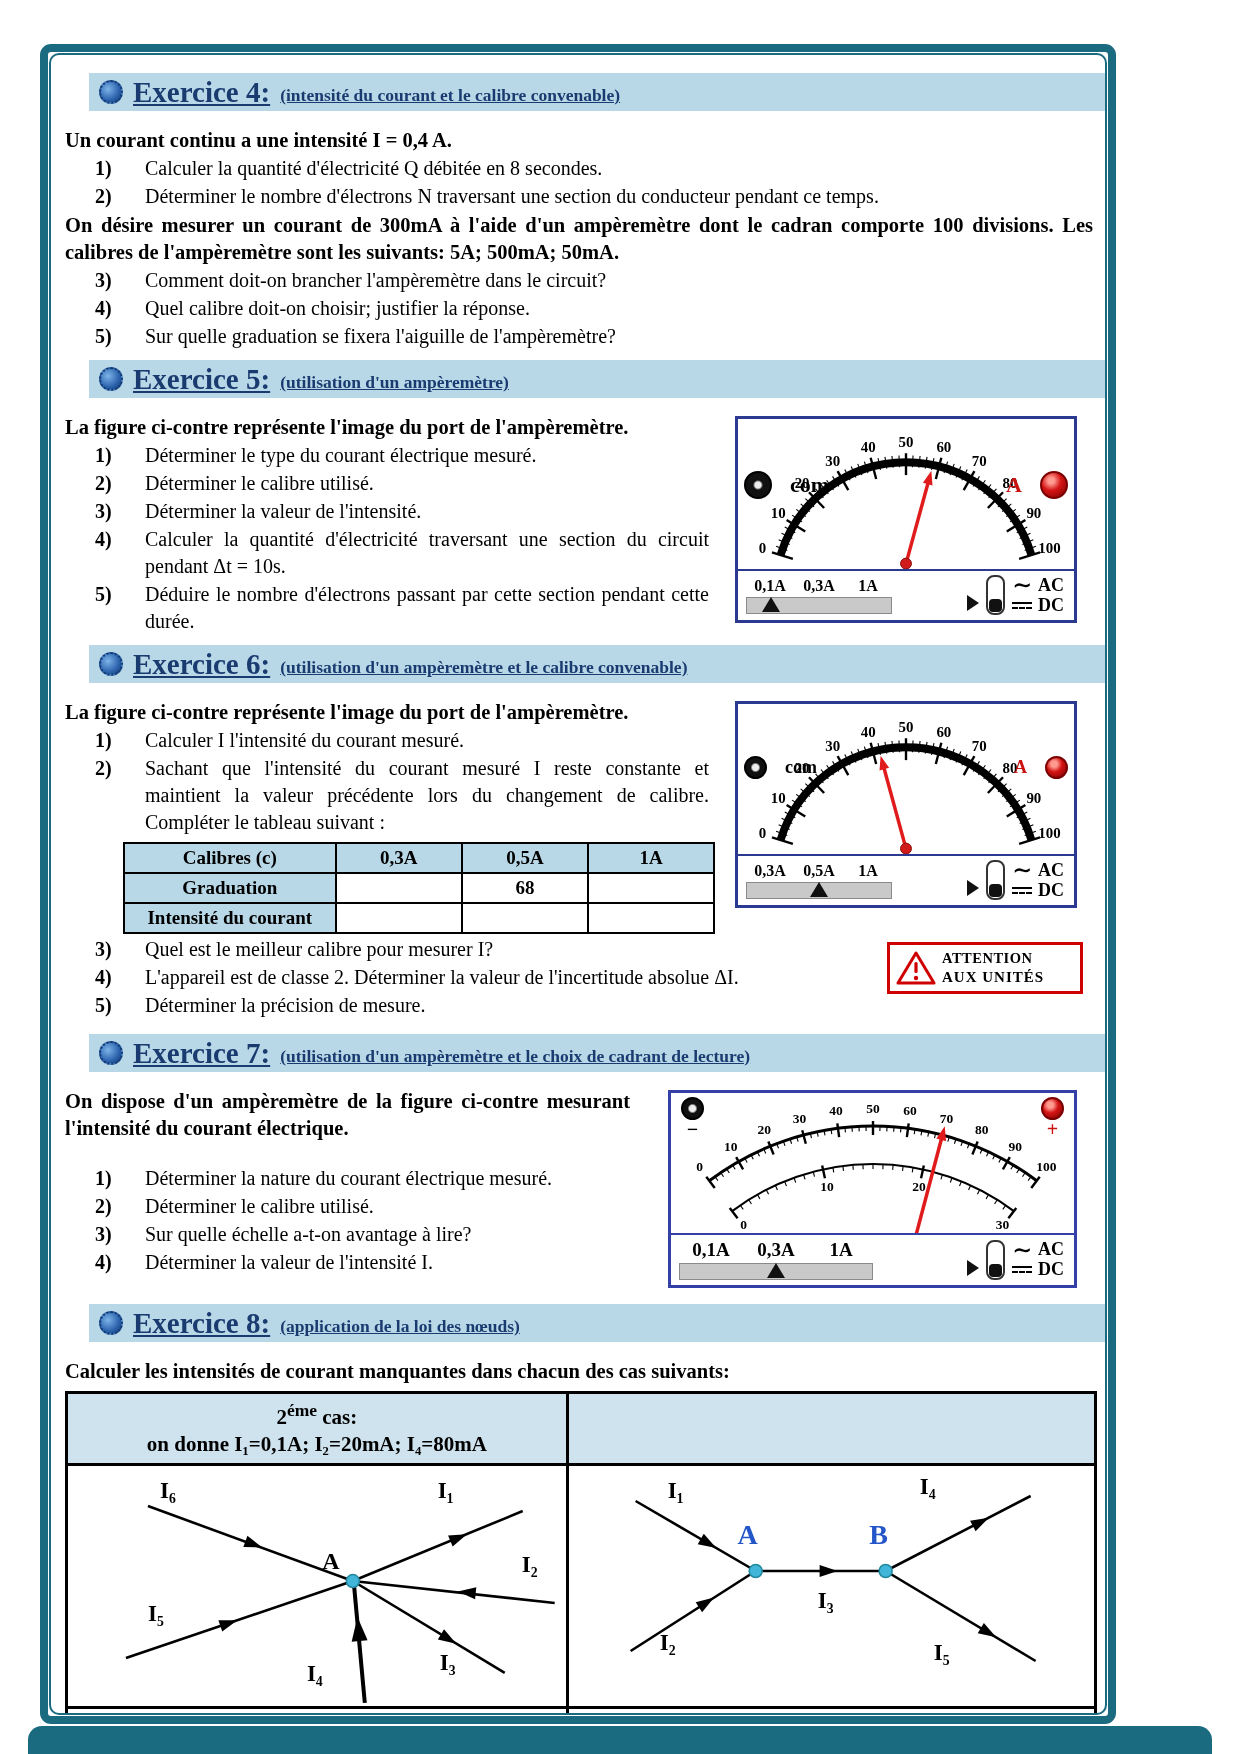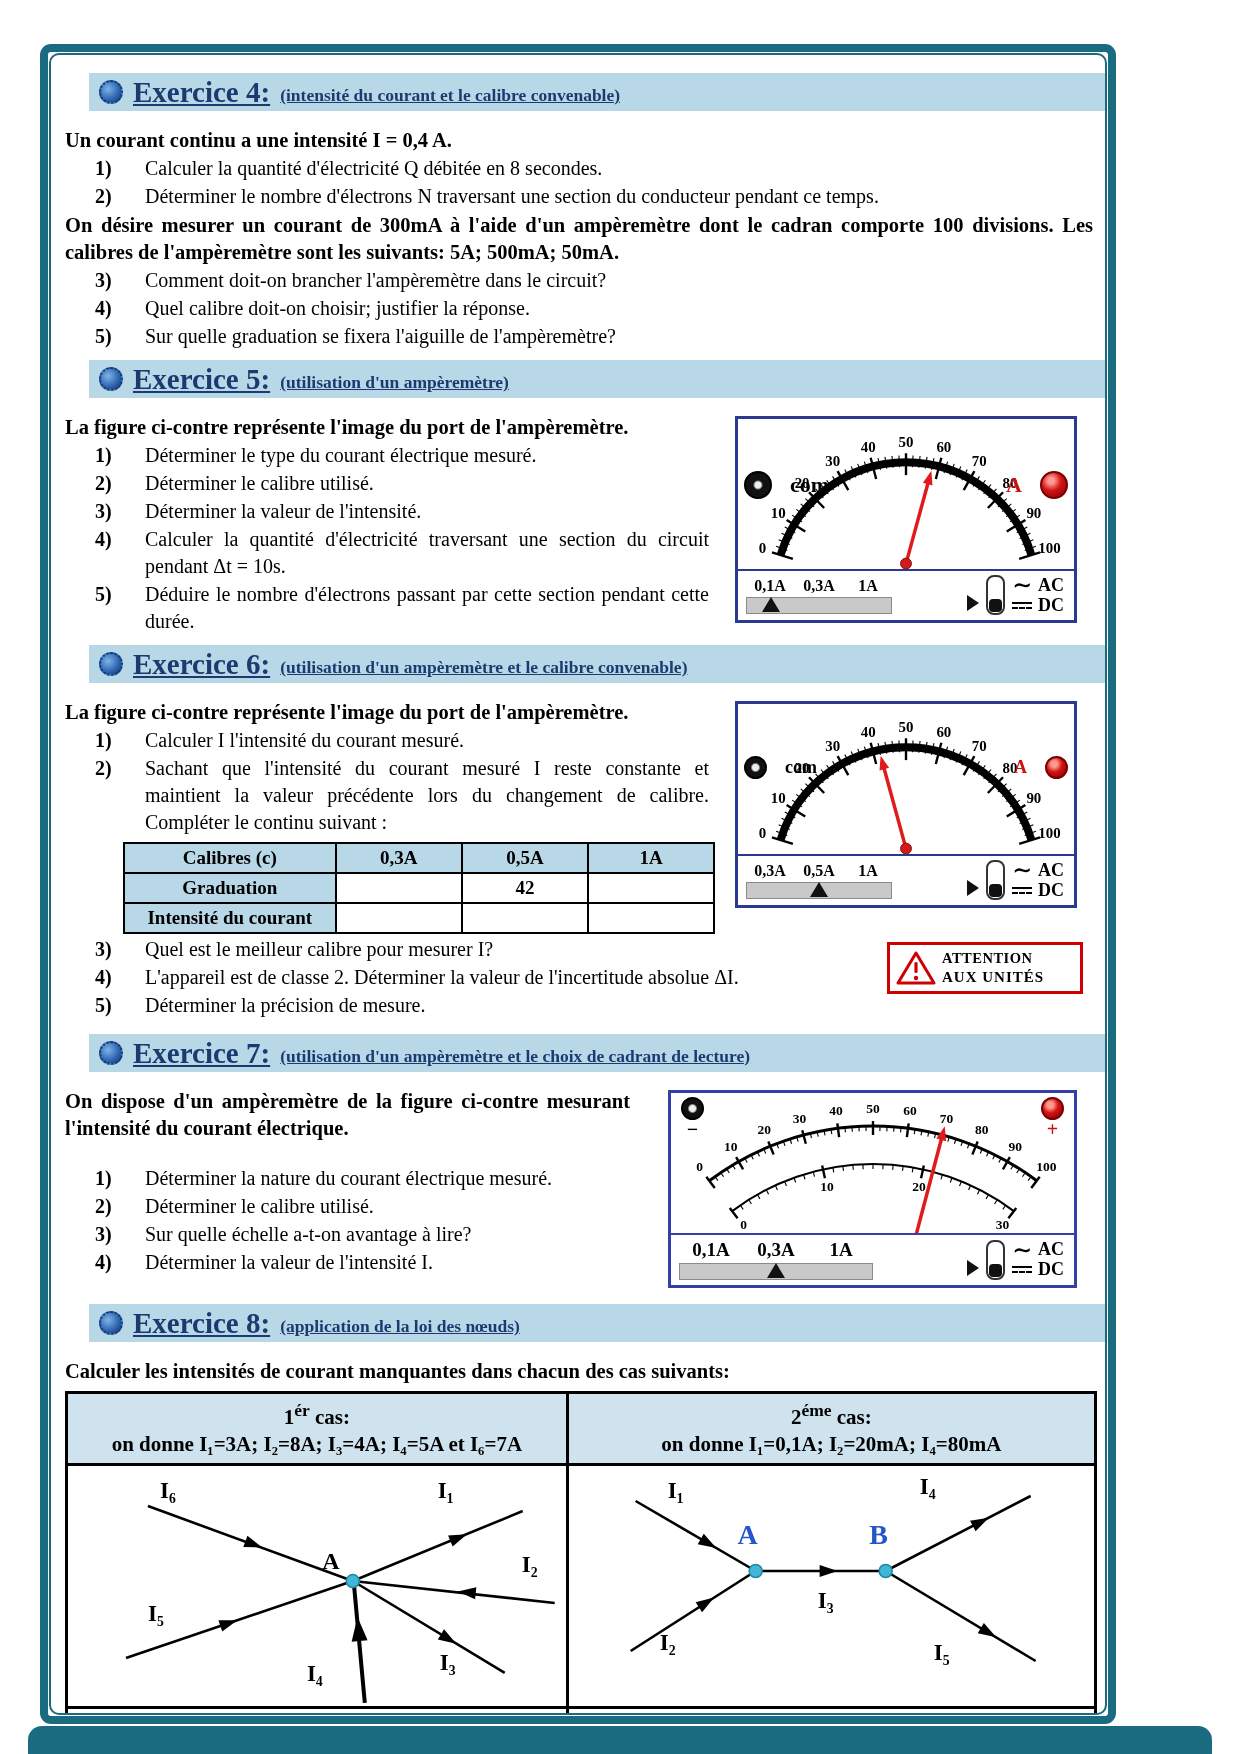--- a/index.html
+++ b/index.html
@@ -298,34 +298,34 @@
       </div>
       <div class="sec sec6">
         <div class="txt">
           <p class="intro">La figure ci-contre représente l'image du port de l'ampèremètre.</p>
           <div class="item">
             <span class="n">1)</span>
             <span class="t">Calculer I l'intensité du courant mesuré.</span>
           </div>
           <div class="item">
             <span class="n">2)</span>
-            <span class="t">Sachant que l'intensité du courant mesuré I reste constante et maintient la valeur précédente lors du changement de calibre. Compléter le continu suivant :</span>
+            <span class="t">Sachant que l'intensité du courant mesuré I reste constante et maintient la valeur précédente lors du changement de calibre. Compléter le tableau suivant :</span>
           </div>
           <table class="t6">
             <tbody>
                 <tr>
               <td class="hd c1">Calibres (c)</td>
               <td class="hd cv">0,3A</td>
               <td class="hd cv">0,5A</td>
               <td class="hd cv">1A</td>
             </tr>
             <tr>
               <td class="hd c1">Graduation</td>
               <td class="cv"></td>
-              <td class="cv">42</td>
+              <td class="cv">68</td>
               <td class="cv"></td>
             </tr>
             <tr>
               <td class="hd c1">Intensité du courant</td>
               <td class="cv"></td>
               <td class="cv"></td>
               <td class="cv"></td>
             </tr>
           </tbody>
             </table>
@@ -648,24 +648,20 @@
       <div class="banner">
         <span class="gear"></span>
         <span class="ex-title">Exercice 8:</span>
         <span class="ex-sub">(application de la loi des nœuds)</span>
       </div>
       <p class="intro">Calculer les intensités de courant manquantes dans chacun des cas suivants:</p>
 
       <div class="ct8">
         <div class="ct8-head">
           <div class="hc">
-            <div><span>1</span><sup>ér</sup><span> cas:</span></div>
-            <div>on donne I₁=3A;  I₂=8A;  I₃=4A; I₄=5A et I₆=7A</div>
-          </div>
-          <div class="hc">
             <div><span>2</span><sup>éme</sup><span> cas:</span></div>
             <div>on donne I₁=0,1A;  I₂=20mA;  I₄=80mA</div>
           </div>
         </div>
         <div class="ct8-body">
           <div class="bc">
             <svg class="diag" viewBox="0 0 498 240">
               <g stroke="#000" stroke-width="2.6">
                 <line x1="80" y1="40" x2="285" y2="115"></line>
                 <line x1="285" y1="115" x2="455" y2="45"></line>

